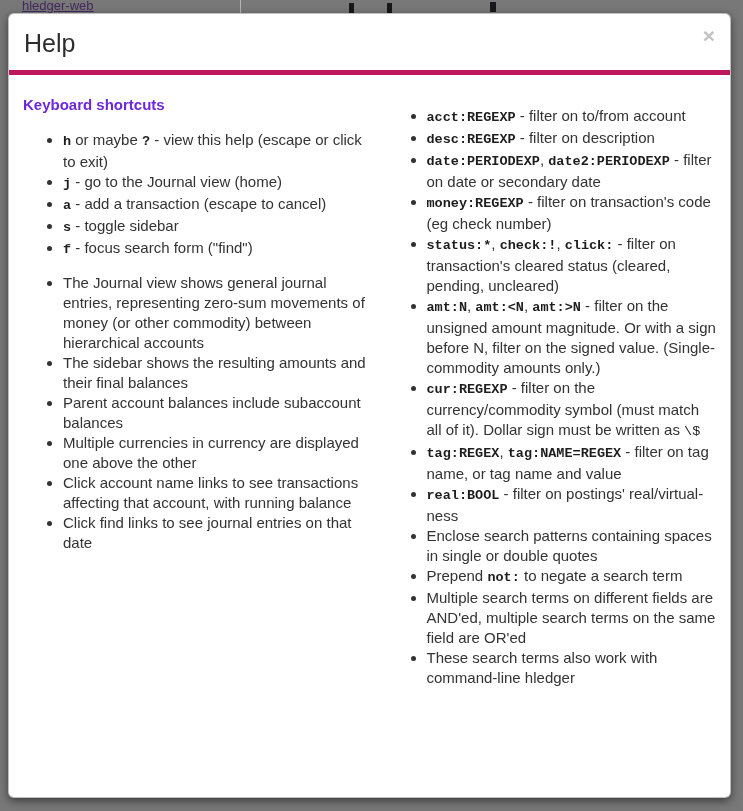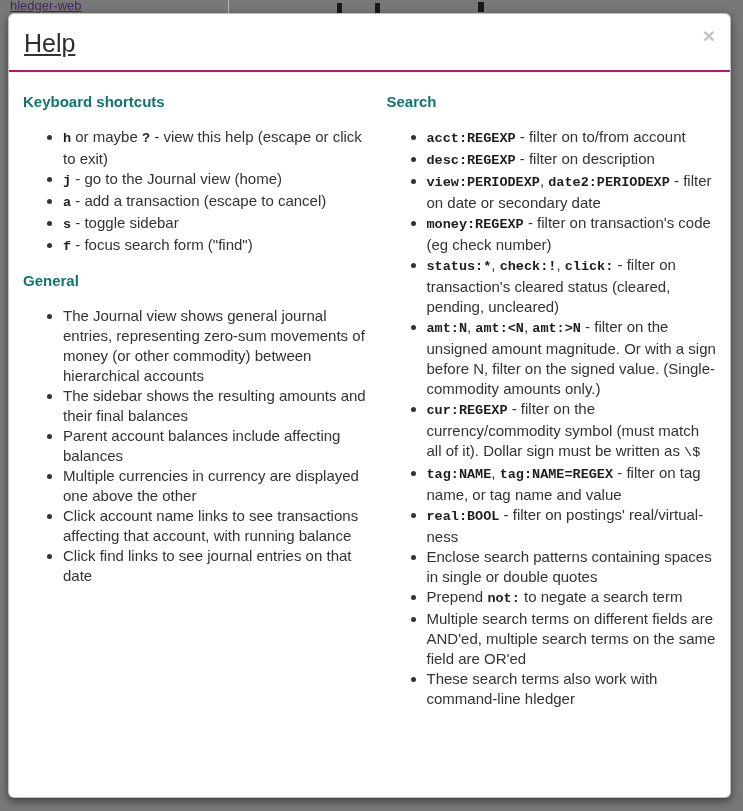--- a/index.html
+++ b/index.html
@@ -6,21 +6,21 @@
   html, body { width: 743px; height: 811px; overflow: hidden; }
   body {
     background: #787878;
     font-family: "Liberation Sans", sans-serif;
     color: #333333;
     position: relative;
   }
 
   
   .bg-strip {
-    position: absolute; top: 0; left: 0; width: 699px; height: 13px;
+    position: absolute; top: 0; left: 12px; width: 699px; height: 13px;
     overflow: hidden;
   }
   .bg-app-link {
     position: absolute; left: 10px; top: -1px;
     font-size: 13px; color: #44275e; text-decoration: underline;
     line-height: 14px;
   }
   .bg-divider {
     position: absolute; left: 228px; top: 0; width: 1px; height: 13px;
     background: rgba(255,255,255,0.45);
@@ -35,43 +35,42 @@
     position: absolute; left: 8px; top: 13px; width: 723px; height: 785px;
     background: #ffffff;
     border: 1px solid rgba(0,0,0,0.25);
     border-radius: 6px;
     box-shadow: 0 3px 9px rgba(0,0,0,0.5);
     overflow: hidden;
   }
   .modal-header {
     position: relative;
     padding: 15px 29px 12px 15px;
-    border-bottom: 2px solid #be185d;
-    text-decoration: underline;
+    border-bottom: 5px solid #be185d;
   }
   .modal-title {
     font-size: 25px; line-height: 29px; font-weight: normal; color: #2d2d2d;
   }
   .close-btn {
     position: absolute; top: 11px; right: 15px;
     background: none; border: 0;
     font-family: "Liberation Sans", sans-serif;
     font-size: 21px; font-weight: bold; line-height: 21px;
     color: #c2c2c2; cursor: pointer;
   }
   .modal-body {
     display: flex; align-items: flex-start;
     padding: 18px 12px 20px 14px;
   }
   .col { width: 50%; }
   .col-right { padding-left: 16px; }
 
   .help-heading {
     font-size: 15px; font-weight: bold; line-height: 24px;
-    margin-top: 12px; color: #0f766e;
+    margin-top: 12px; color: #6d28d9;
   }
   .help-heading:first-child { margin-top: 0; }
   ul.help-list {
     margin: 13px 0 12px 0;
     padding-left: 40px;
     list-style: disc outside;
   }
   ul.help-list li {
     font-size: 15px; line-height: 20px; color: #333333;
   }
@@ -103,41 +102,39 @@
   <div class="modal-body">
     <div class="col col-left">
         <div class="help-heading">Keyboard shortcuts</div>
         <ul class="help-list">
           <li><code class="kbd">h</code> or maybe <code class="kbd">?</code> - view this help (escape or click to exit)</li>
           <li><code class="kbd">j</code> - go to the Journal view (home)</li>
           <li><code class="kbd">a</code> - add a transaction (escape to cancel)</li>
           <li><code class="kbd">s</code> - toggle sidebar</li>
           <li><code class="kbd">f</code> - focus search form ("find")</li>
         </ul>
-        <div class="help-heading">General</div>
         <ul class="help-list">
           <li>The Journal view shows general journal entries, representing zero-sum movements of money (or other commodity) between hierarchical accounts</li>
           <li>The sidebar shows the resulting amounts and their final balances</li>
-          <li>Parent account balances include affecting balances</li>
+          <li>Parent account balances include subaccount balances</li>
           <li>Multiple currencies in currency are displayed one above the other</li>
           <li>Click account name links to see transactions affecting that account, with running balance</li>
           <li>Click find links to see journal entries on that date</li>
         </ul>
       </div>
     <div class="col col-right">
-        <div class="help-heading">Search</div>
         <ul class="help-list">
           <li><code class="kbd">acct:REGEXP</code> - filter on to/from account</li>
           <li><code class="kbd">desc:REGEXP</code> - filter on description</li>
-          <li><code class="kbd">view:PERIODEXP</code>, <code class="kbd">date2:PERIODEXP</code> - filter on date or secondary date</li>
+          <li><code class="kbd">date:PERIODEXP</code>, <code class="kbd">date2:PERIODEXP</code> - filter on date or secondary date</li>
           <li><code class="kbd">money:REGEXP</code> - filter on transaction's code (eg check number)</li>
           <li><code class="kbd">status:*</code>, <code class="kbd">check:!</code>, <code class="kbd">click:</code> - filter on transaction's cleared status (cleared, pending, uncleared)</li>
           <li><code class="kbd">amt:N</code>, <code class="kbd">amt:&lt;N</code>, <code class="kbd">amt:&gt;N</code> - filter on the unsigned amount magnitude. Or with a sign before N, filter on the signed value. (Single-commodity amounts only.)</li>
           <li><code class="kbd">cur:REGEXP</code> - filter on the currency/commodity symbol (must match all of it). Dollar sign must be written as <code class="mono">\$</code></li>
-          <li><code class="kbd">tag:NAME</code>, <code class="kbd">tag:NAME=REGEX</code> - filter on tag name, or tag name and value</li>
+          <li><code class="kbd">tag:REGEX</code>, <code class="kbd">tag:NAME=REGEX</code> - filter on tag name, or tag name and value</li>
           <li><code class="kbd">real:BOOL</code> - filter on postings' real/virtual-ness</li>
           <li>Enclose search patterns containing spaces in single or double quotes</li>
           <li>Prepend <code class="kbd">not:</code> to negate a search term</li>
           <li>Multiple search terms on different fields are AND'ed, multiple search terms on the same field are OR'ed</li>
           <li>These search terms also work with command-line hledger</li>
         </ul>
       </div>
   </div>
 </div>
 

